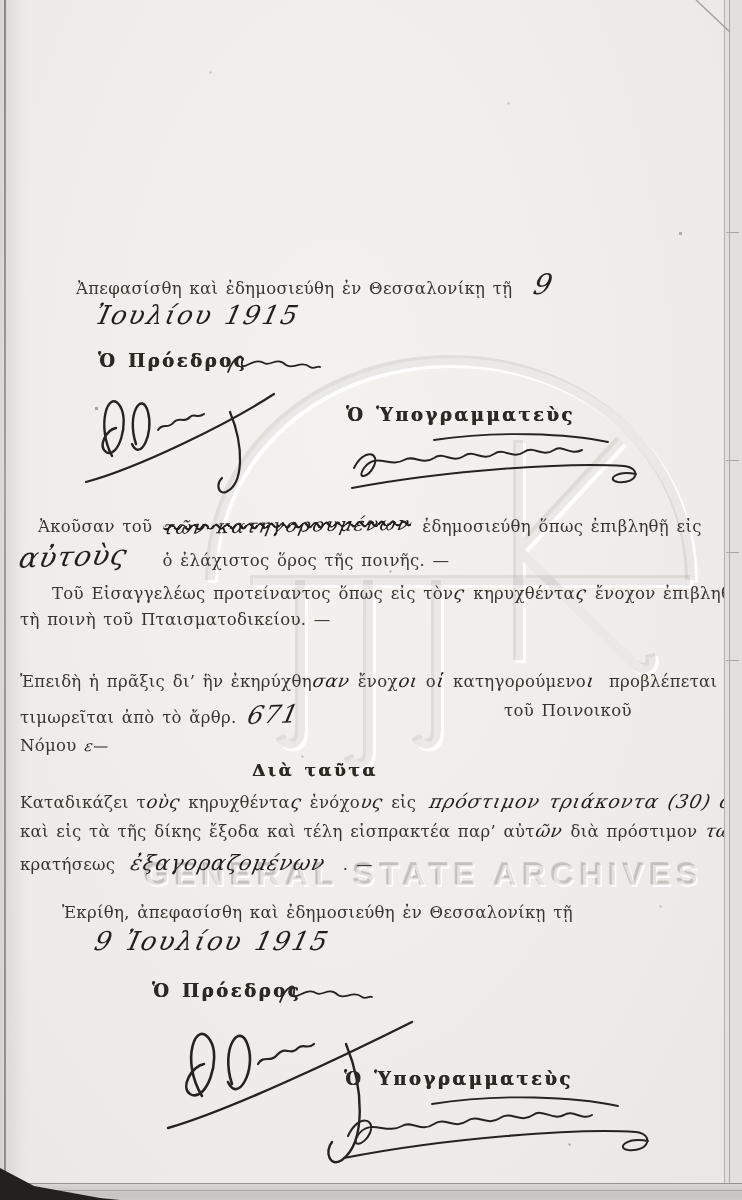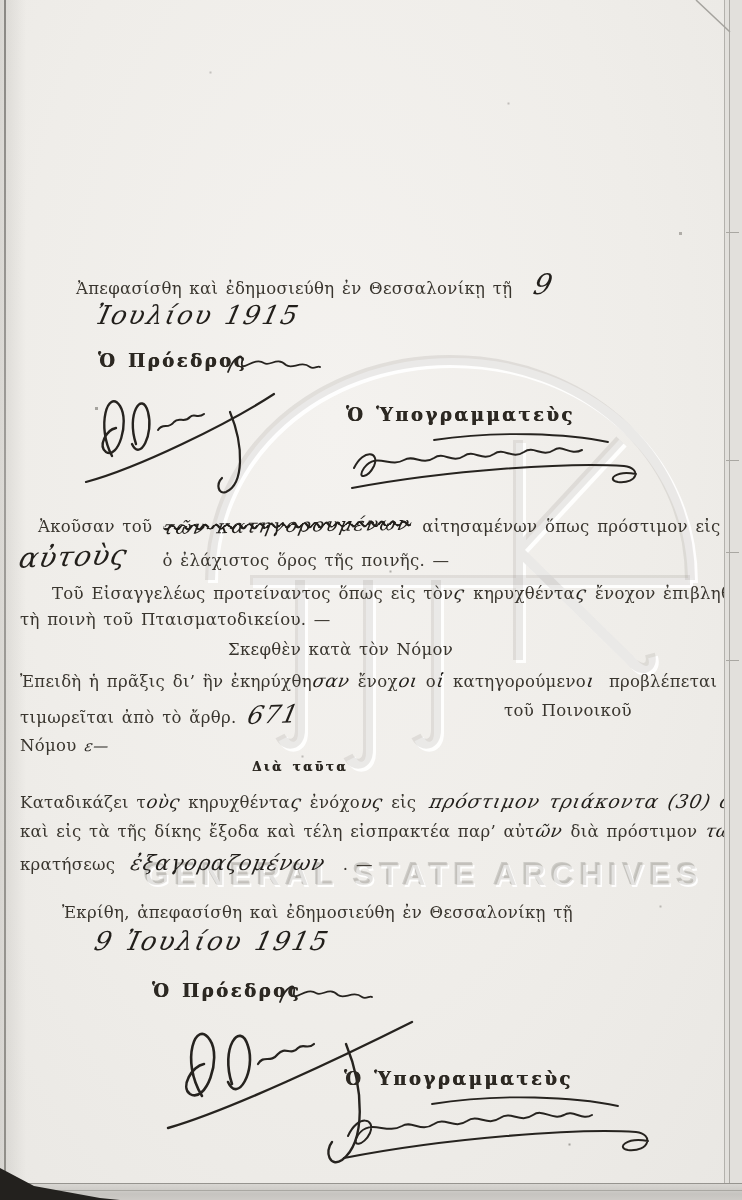--- a/index.html
+++ b/index.html
@@ -97,55 +97,54 @@
   <svg class="sig" style="left:338px; top:428px;" width="312" height="74" viewBox="0 0 312 74">
     <path d="M16 40 C26 20 42 24 36 38 C30 50 18 52 26 40 C38 24 52 40 66 32 C76 26 84 38 96 30 C106 23 114 36 126 28 C136 21 144 34 156 26 C166 19 174 32 186 24 C196 17 204 30 216 22 C224 16 232 28 244 22" stroke-width="2"></path>
     <path d="M96 12 C160 2 232 6 270 14" stroke-width="1.8"></path>
     <path d="M14 60 C110 42 232 34 286 38 C304 40 300 56 280 54 C268 52 278 42 298 46" stroke-width="2"></path>
   </svg>
 
 
   <div class="line" style="left:38px; top:514px;">
     <span>Ἀκοῦσαν τοῦ</span>
     <span class="hand scribble">τῶν κατηγορουμένων</span>
-    <span>αἰτησαμένων ὅπως πρόστιμον  εἰς</span>
+    <span>ἐδημοσιεύθη ὅπως ἐπιβληθῇ  εἰς</span>
   </div>
   <div class="line" style="left:20px; top:540px;">
     <span class="hand hand-big">αὐτοὺς</span>
     <span style="margin-left:28px;">ὁ ἐλάχιστος ὅρος τῆς ποινῆς. —</span>
   </div>
 
   <div class="line" style="left:52px; top:582px;">
     <span>Τοῦ Εἰσαγγελέως προτείναντος ὅπως εἰς τὸν</span><span class="hand hand-inline">ς</span>
     <span>κηρυχθέντα</span><span class="hand hand-inline">ς</span>
     <span>ἔνοχον ἐπιβληθῇ ἡ αὐ-</span>
   </div>
   <div class="line" style="left:20px; top:610px;">τὴ ποινὴ τοῦ Πταισματοδικείου. —</div>
 
-  <div class="line" style="left:228px; top:640px;">Σκεφθὲν κατὰ τὸν Νόμον</div>
 
   <div class="line" style="left:20px; top:670px;">
     <span>Ἐπειδὴ ἡ πρᾶξις δι’ ἣν ἐκηρύχθη</span><span class="hand hand-inline">σαν</span>
     <span>ἔνοχ</span><span class="hand hand-inline">οι</span>
     <span>ο</span><span class="hand hand-inline">ἱ</span>
     <span>κατηγορούμενο</span><span class="hand hand-inline">ι</span>
     <span style="margin-left:6px;">προβλέπεται καὶ</span>
   </div>
 
   <div class="line" style="left:20px; top:700px;">
     <span>τιμωρεῖται ἀπὸ τὸ ἄρθρ.</span>
     <span class="hand hand-big" style="font-size:25px; margin-left:4px;">671</span>
   </div>
   <div class="line" style="left:472px; top:701px;margin-left:32px;">τοῦ Ποινοικοῦ</div>
   <div class="line" style="left:20px; top:736px;">
     <span>Νόμου</span>
     <span class="hand hand-inline" style="font-size:15px;">ε—</span>
   </div>
 
-  <div class="line bold-label" style="left:252px; top:760px; font-size:12px;">Διὰ ταῦτα</div>
+  <div class="line bold-label" style="left:252px; top:760px; font-size:17px;">Διὰ ταῦτα</div>
 
   <div class="line" style="left:20px; top:790px;">
     <span>Καταδικάζει τ</span><span class="hand hand-inline">οὺς</span>
     <span>κηρυχθέντα</span><span class="hand hand-inline">ς</span>
     <span>ἐνόχο</span><span class="hand hand-inline">υς</span>
     <span>εἰς</span>
     <span class="hand hand-penalty" style="margin-left:6px;">πρόστιμον τριάκοντα (30) δραχμῶν ἕκαστον</span>
   </div>
 
   <div class="line" style="left:20px; top:820px;">

